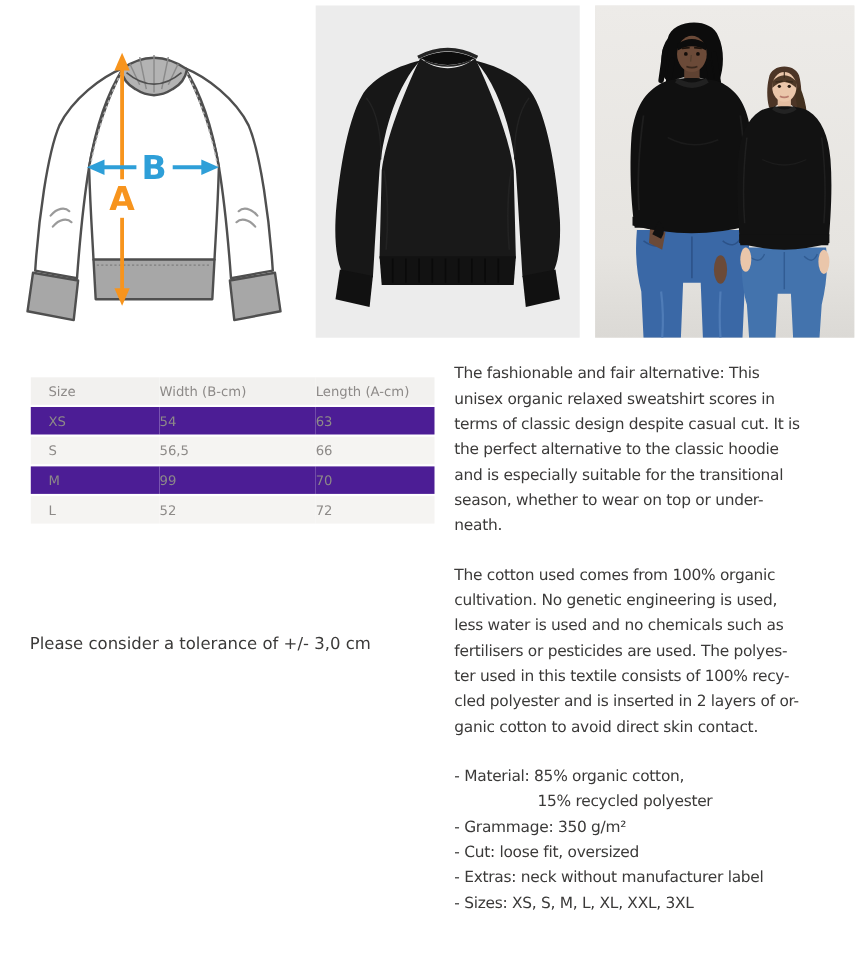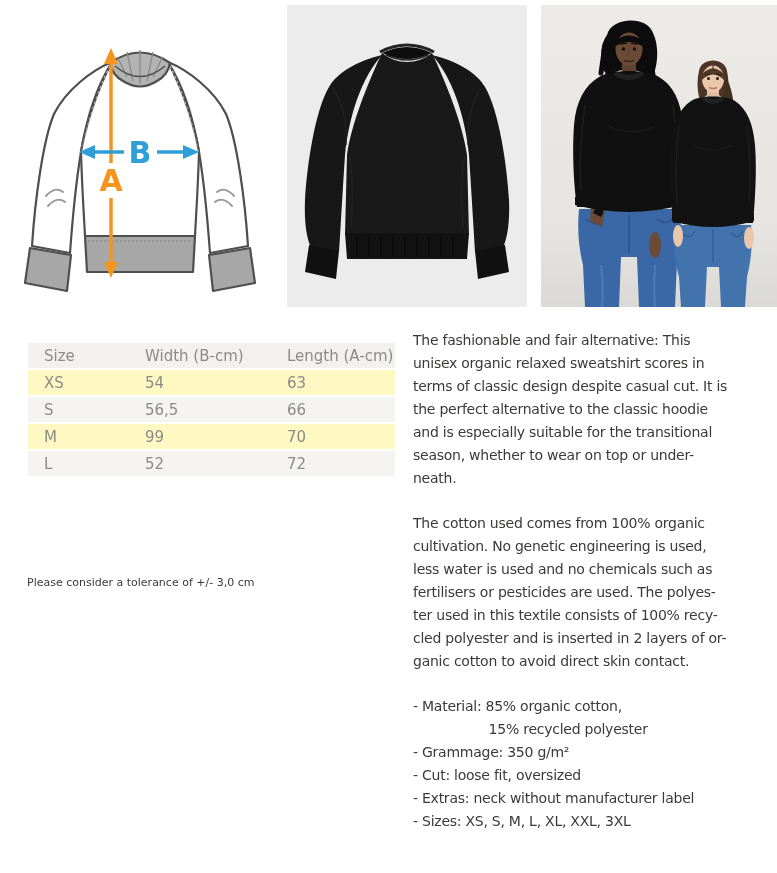--- a/index.html
+++ b/index.html
@@ -4,29 +4,29 @@
 <style>
   html,body{margin:0;padding:0;background:#fff;}
   .page{position:relative;width:777px;height:873px;background:#fff;overflow:hidden;
         font-family:"DejaVu Sans","Liberation Sans",sans-serif;}
   .panel{position:absolute;}
   .diagram-panel{left:0;top:0;width:285px;height:315px;background:#fff;}
   .flat-photo-panel{left:287px;top:5px;width:240px;height:302px;background:#ececec;}
   .models-photo-panel{left:541px;top:5px;width:236px;height:302px;background:#e8e6e2;}
 
   table.size-table{position:absolute;left:28px;top:341px;width:367px;
-        border-collapse:separate;border-spacing:0 2px;font-size:15px;color:#8d8a88;table-layout:fixed;}
+        border-collapse:separate;border-spacing:0 2px;font-size:12px;color:#8d8a88;table-layout:fixed;}
   table.size-table th,table.size-table td{font-weight:400;text-align:left;height:25px;padding:0;
         white-space:nowrap;overflow:hidden;}
   table.size-table th:first-child,table.size-table td:first-child{padding-left:16px;}
   table.size-table thead tr{background:#f2f1ef;}
   table.size-table tbody tr{background:#f5f4f2;}
-  table.size-table tbody tr.shade{background:#fef9c3;}
-
-  .tolerance{position:absolute;left:27px;top:576px;font-size:11px;color:#3b3a39;}
+  table.size-table tbody tr.shade{background:#4c1d95;}
+
+  .tolerance{position:absolute;left:27px;top:576px;font-size:15px;color:#3b3a39;}
 
   .description{position:absolute;left:413px;top:329px;width:368px;
         font-size:14px;line-height:23px;letter-spacing:-0.25px;color:#3b3a39;}
   .description p{margin:0 0 22px 0;white-space:pre-wrap;}
   .description p:last-child{margin-bottom:0;}
 
   svg{display:block;}
   .outline{fill:#ffffff;stroke:#4f4f4f;stroke-width:2.2;stroke-linejoin:round;}
   .grayfill{fill:#a7a7a7;stroke:#4f4f4f;stroke-width:2.2;stroke-linejoin:round;}
   .collarband{fill:#b3b3b3;stroke:#4f4f4f;stroke-width:2.2;stroke-linejoin:round;}

